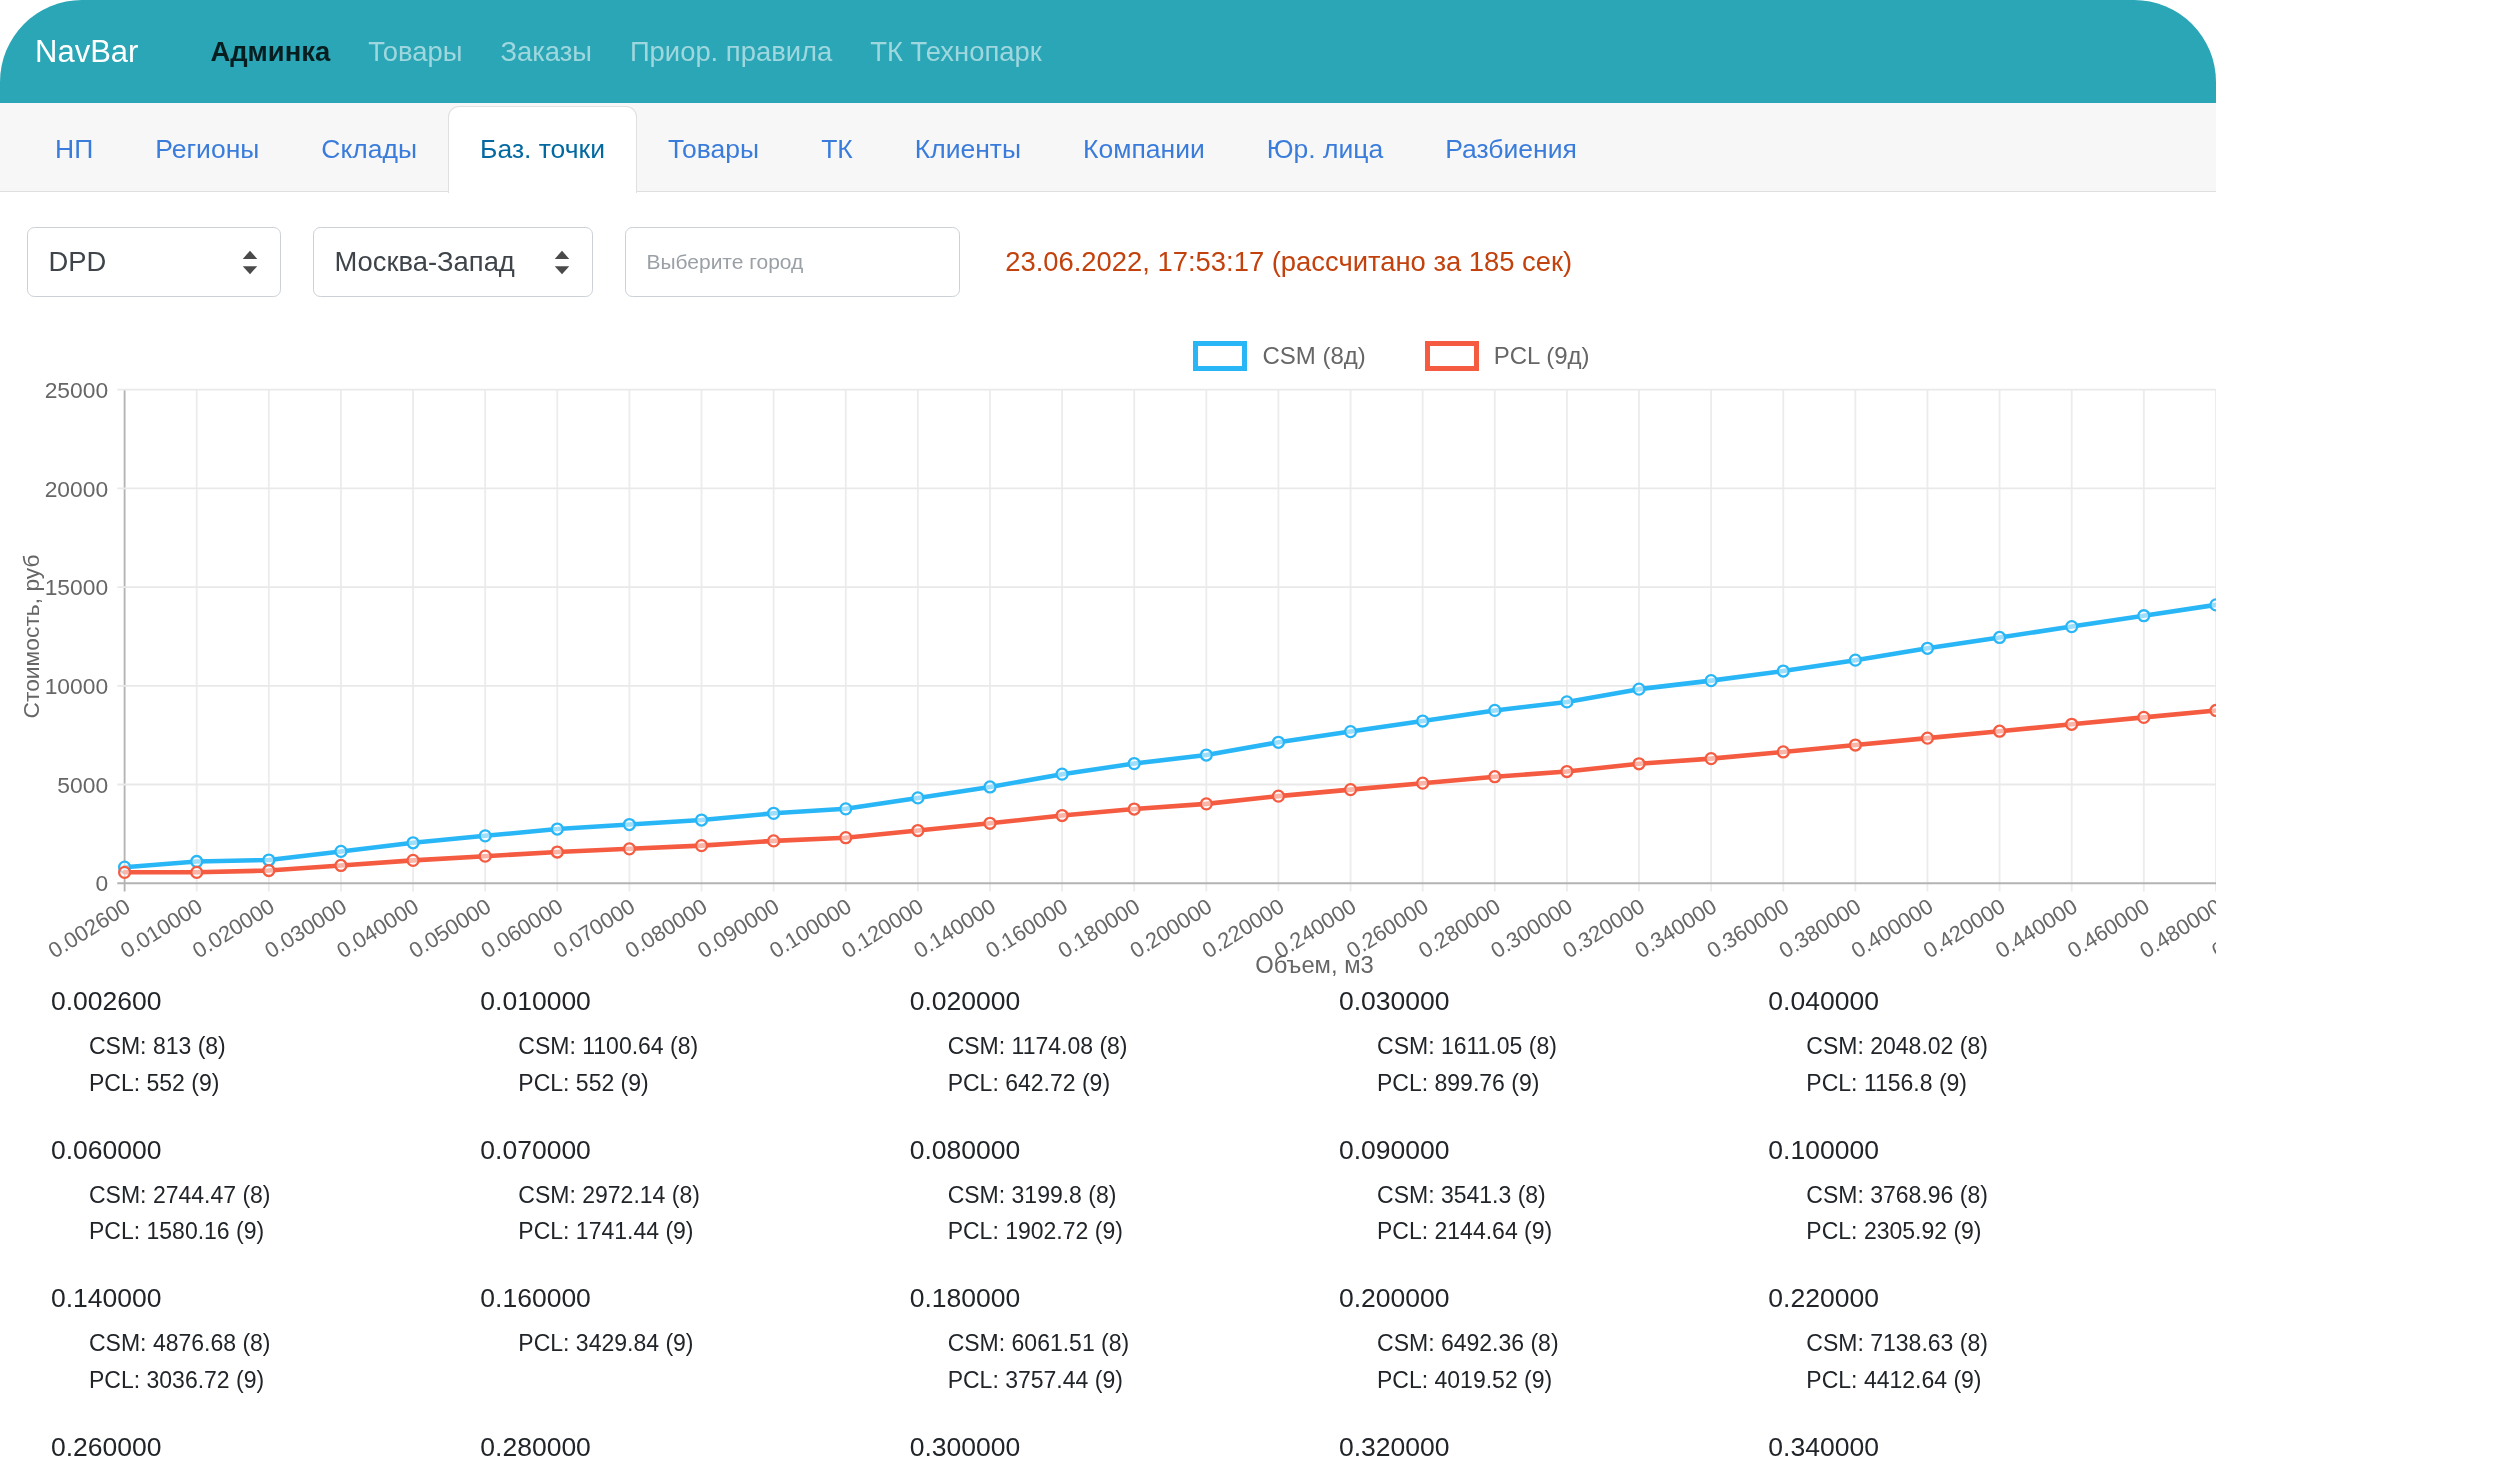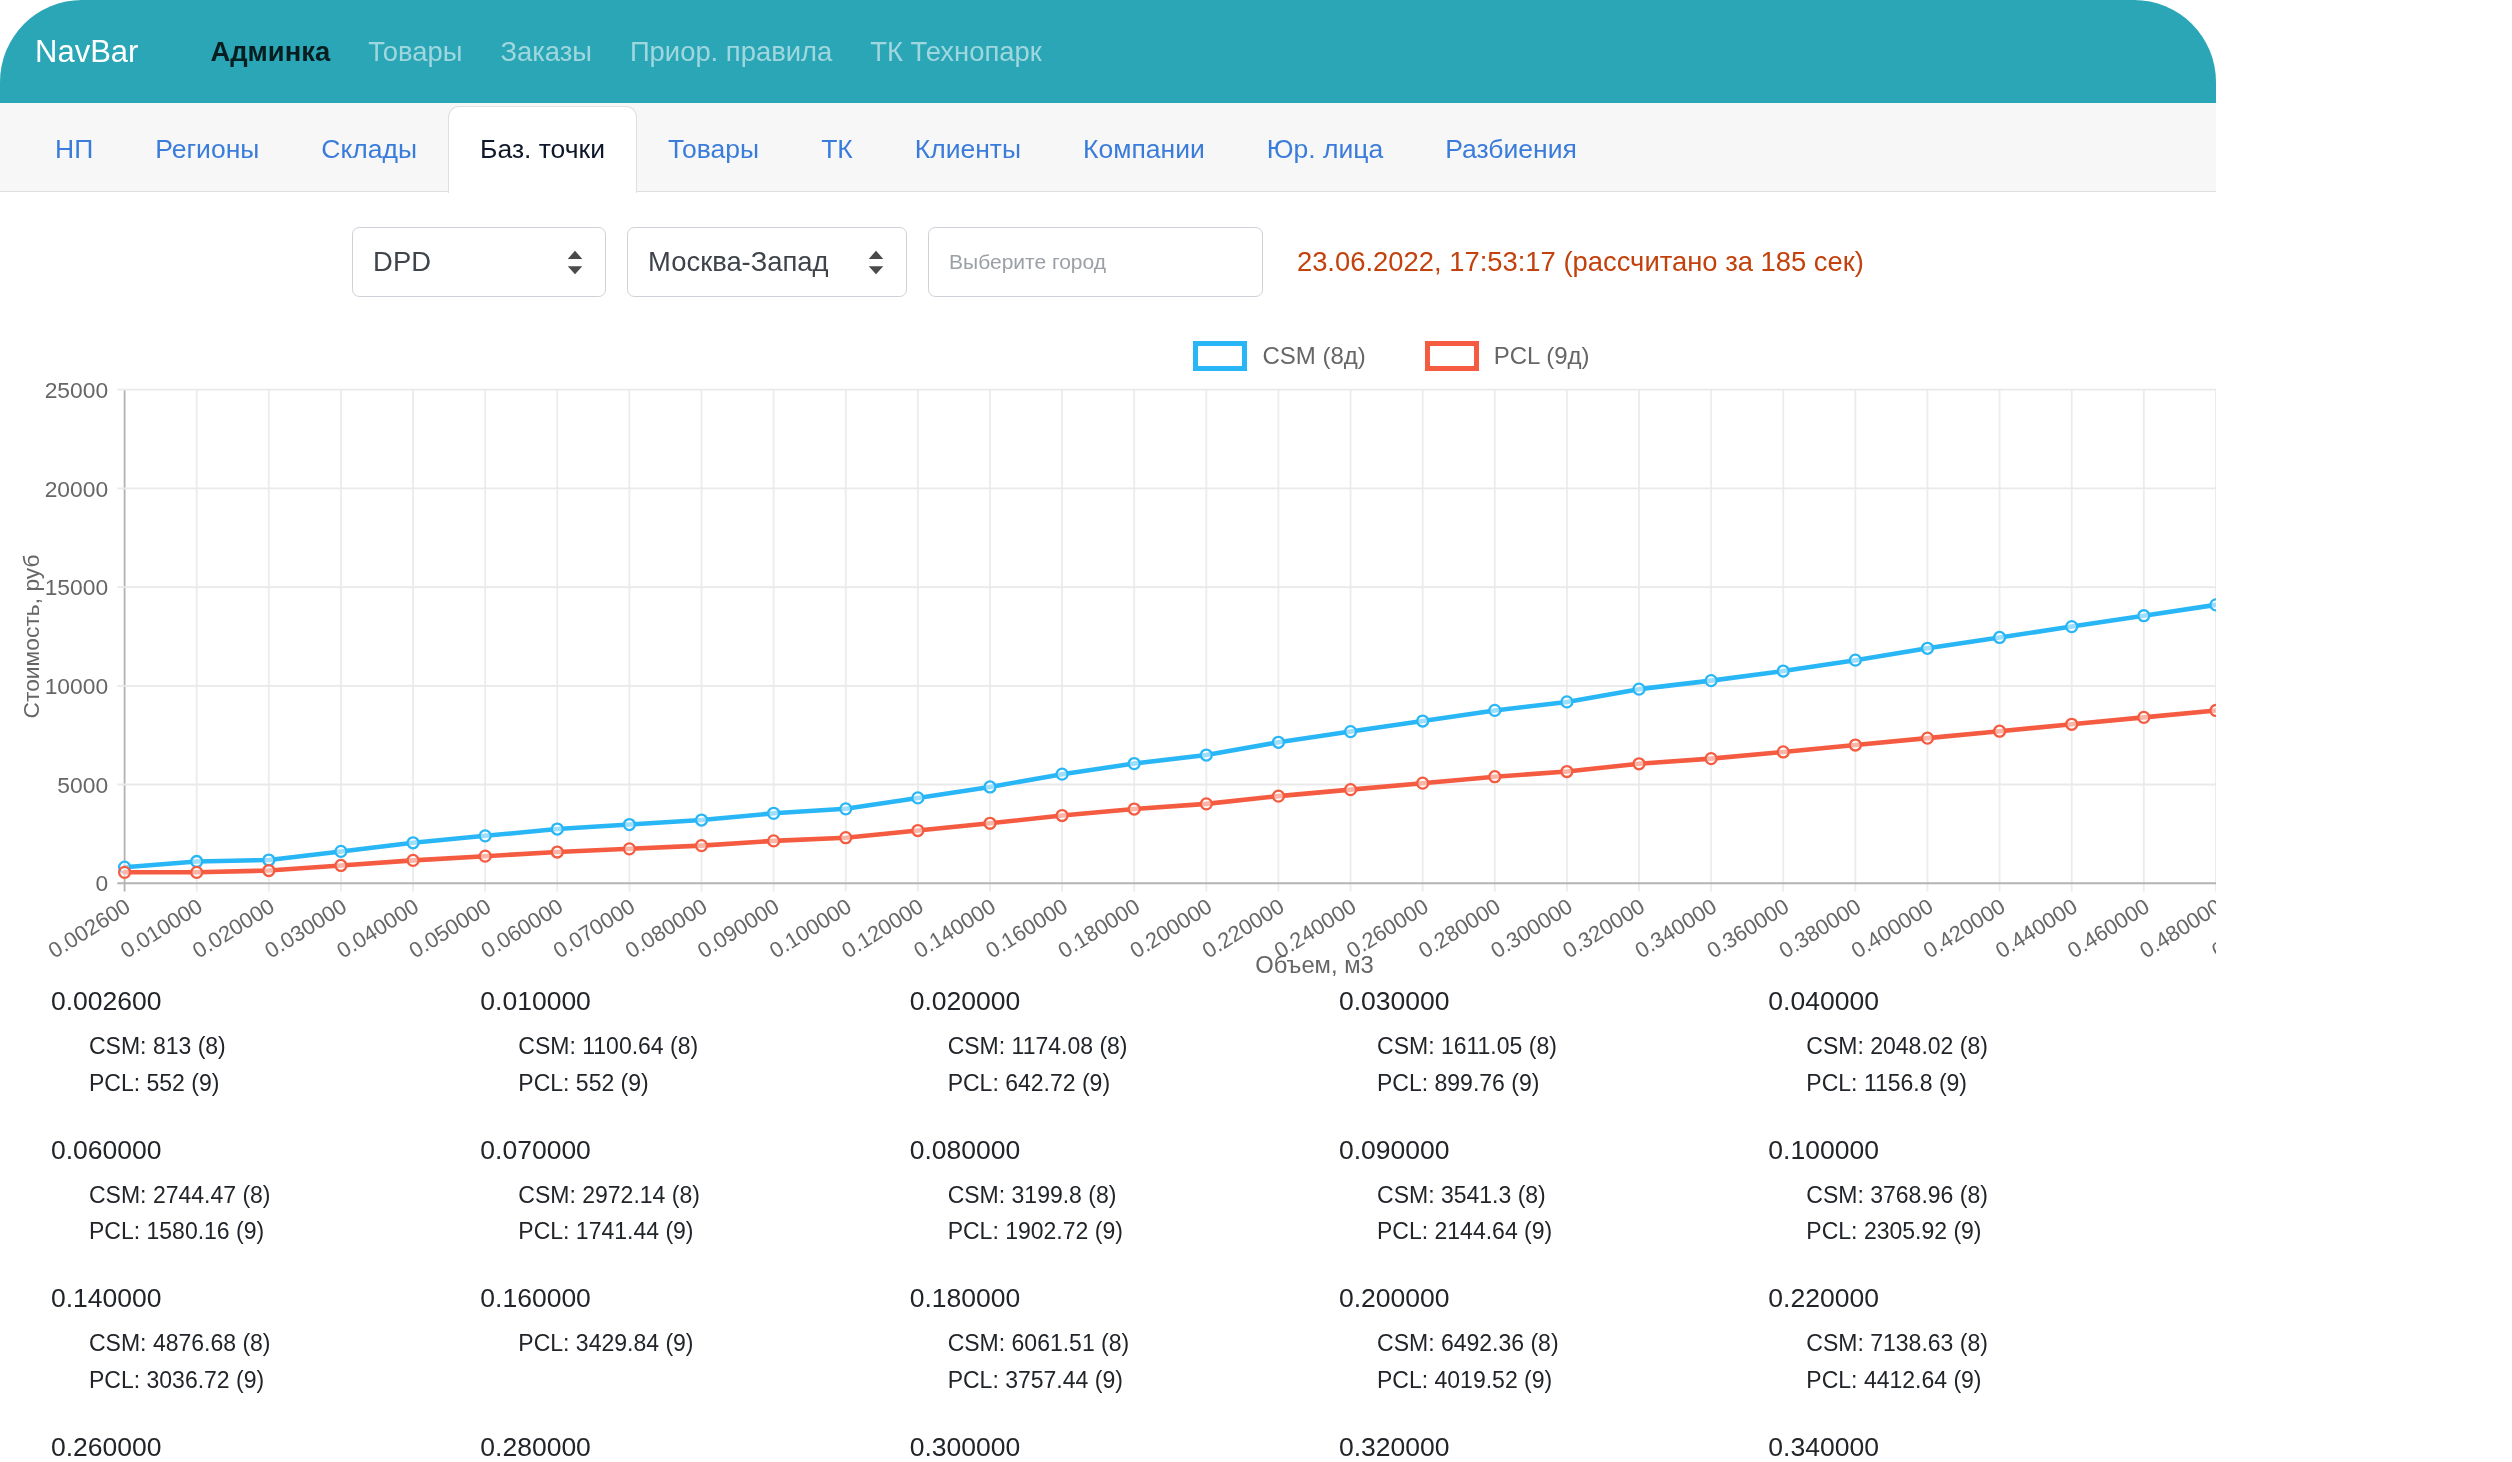--- a/index.html
+++ b/index.html
@@ -8,24 +8,24 @@
 
   
   .navbar{height:103px;background:#2aa6b6;display:flex;align-items:center;padding:0 35px;}
   .brand{color:#ffffff;font-size:31px;margin-right:53px;cursor:pointer;}
   .nav-link{font-size:27.4px;color:rgba(255,255,255,0.55);padding:0 19px;text-decoration:none;cursor:pointer;}
   .nav-link.active{color:rgba(0,0,0,0.82);font-weight:700;}
 
   
   .tabs{background:#f7f7f7;border-bottom:1.8px solid #dddfe1;display:flex;align-items:flex-end;padding:0 24px;height:88px;}
   .tab{font-size:26.5px;color:#3a7cdb;padding:25.6px 31px;text-decoration:none;cursor:pointer;white-space:nowrap;}
-  .tab.active{background:#ffffff;color:#0f172a;border:1.8px solid #e0e0e0;border-bottom:none;border-radius:11px 11px 0 0;margin-bottom:-1.8px;padding:27.4px 31px;}
-
-  
-  .filters{display:flex;align-items:center;gap:21px;padding:35px 27.4px 14.6px 27.4px;justify-content:center;}
+  .tab.active{background:#ffffff;color:#0369a1;border:1.8px solid #e0e0e0;border-bottom:none;border-radius:11px 11px 0 0;margin-bottom:-1.8px;padding:27.4px 31px;}
+
+  
+  .filters{display:flex;align-items:center;gap:32px;padding:35px 27.4px 14.6px 27.4px;}
   .select{height:68px;border:1.8px solid #ccd1d7;border-radius:7.3px;display:flex;align-items:center;justify-content:space-between;padding:0 20px;font-size:27.4px;color:#3e444a;cursor:pointer;background:#fff;}
   .select.w1{width:212px;}
   .select.w2{width:238px;}
   .city-input{height:68px;width:293px;border:1.8px solid #ccd1d7;border-radius:7.3px;padding:0 20px;font-size:21px;color:#3e444a;outline:none;box-sizing:content-box;}
   .city-input::placeholder{color:#9aa0a6;}
   .status{font-size:27.4px;color:#c2410c;margin-left:12.8px;}
 
   
   .chart-section{margin-top:24px;}
   .legend{display:flex;justify-content:center;align-items:center;gap:59px;height:40px;padding-left:567px;}

